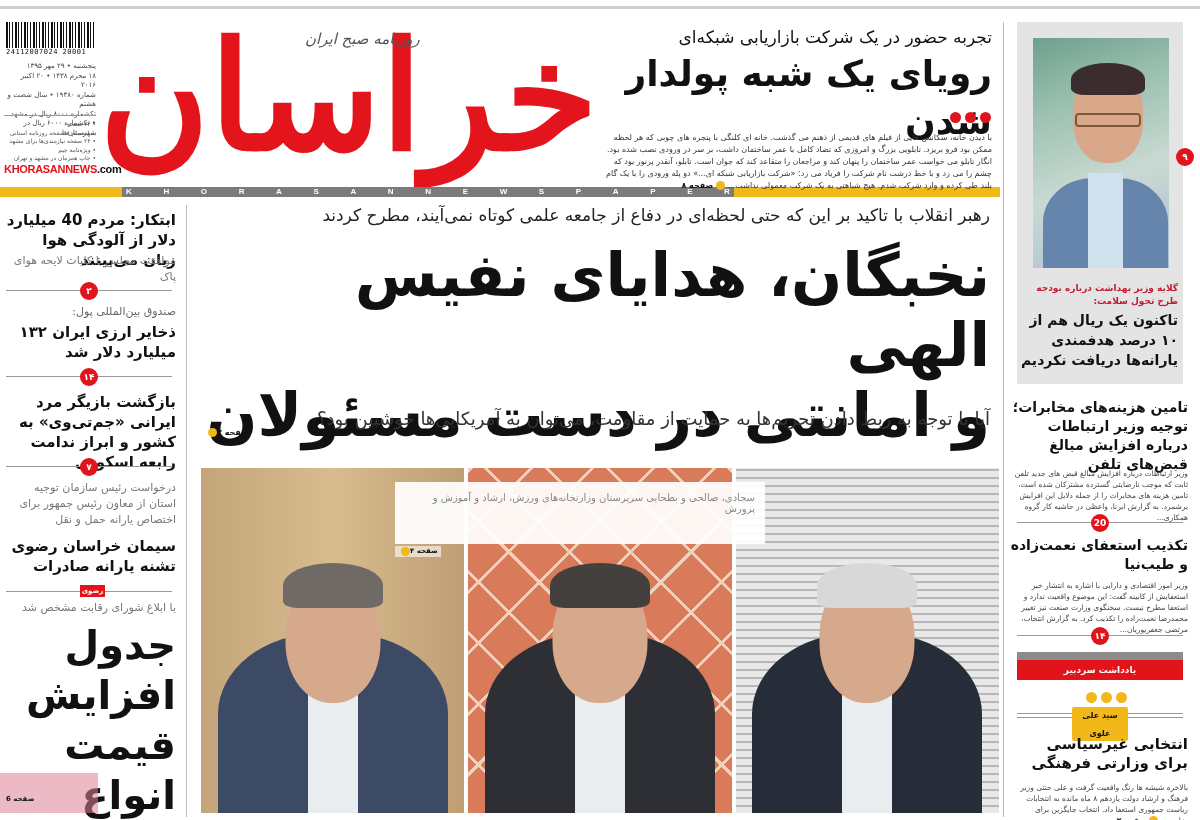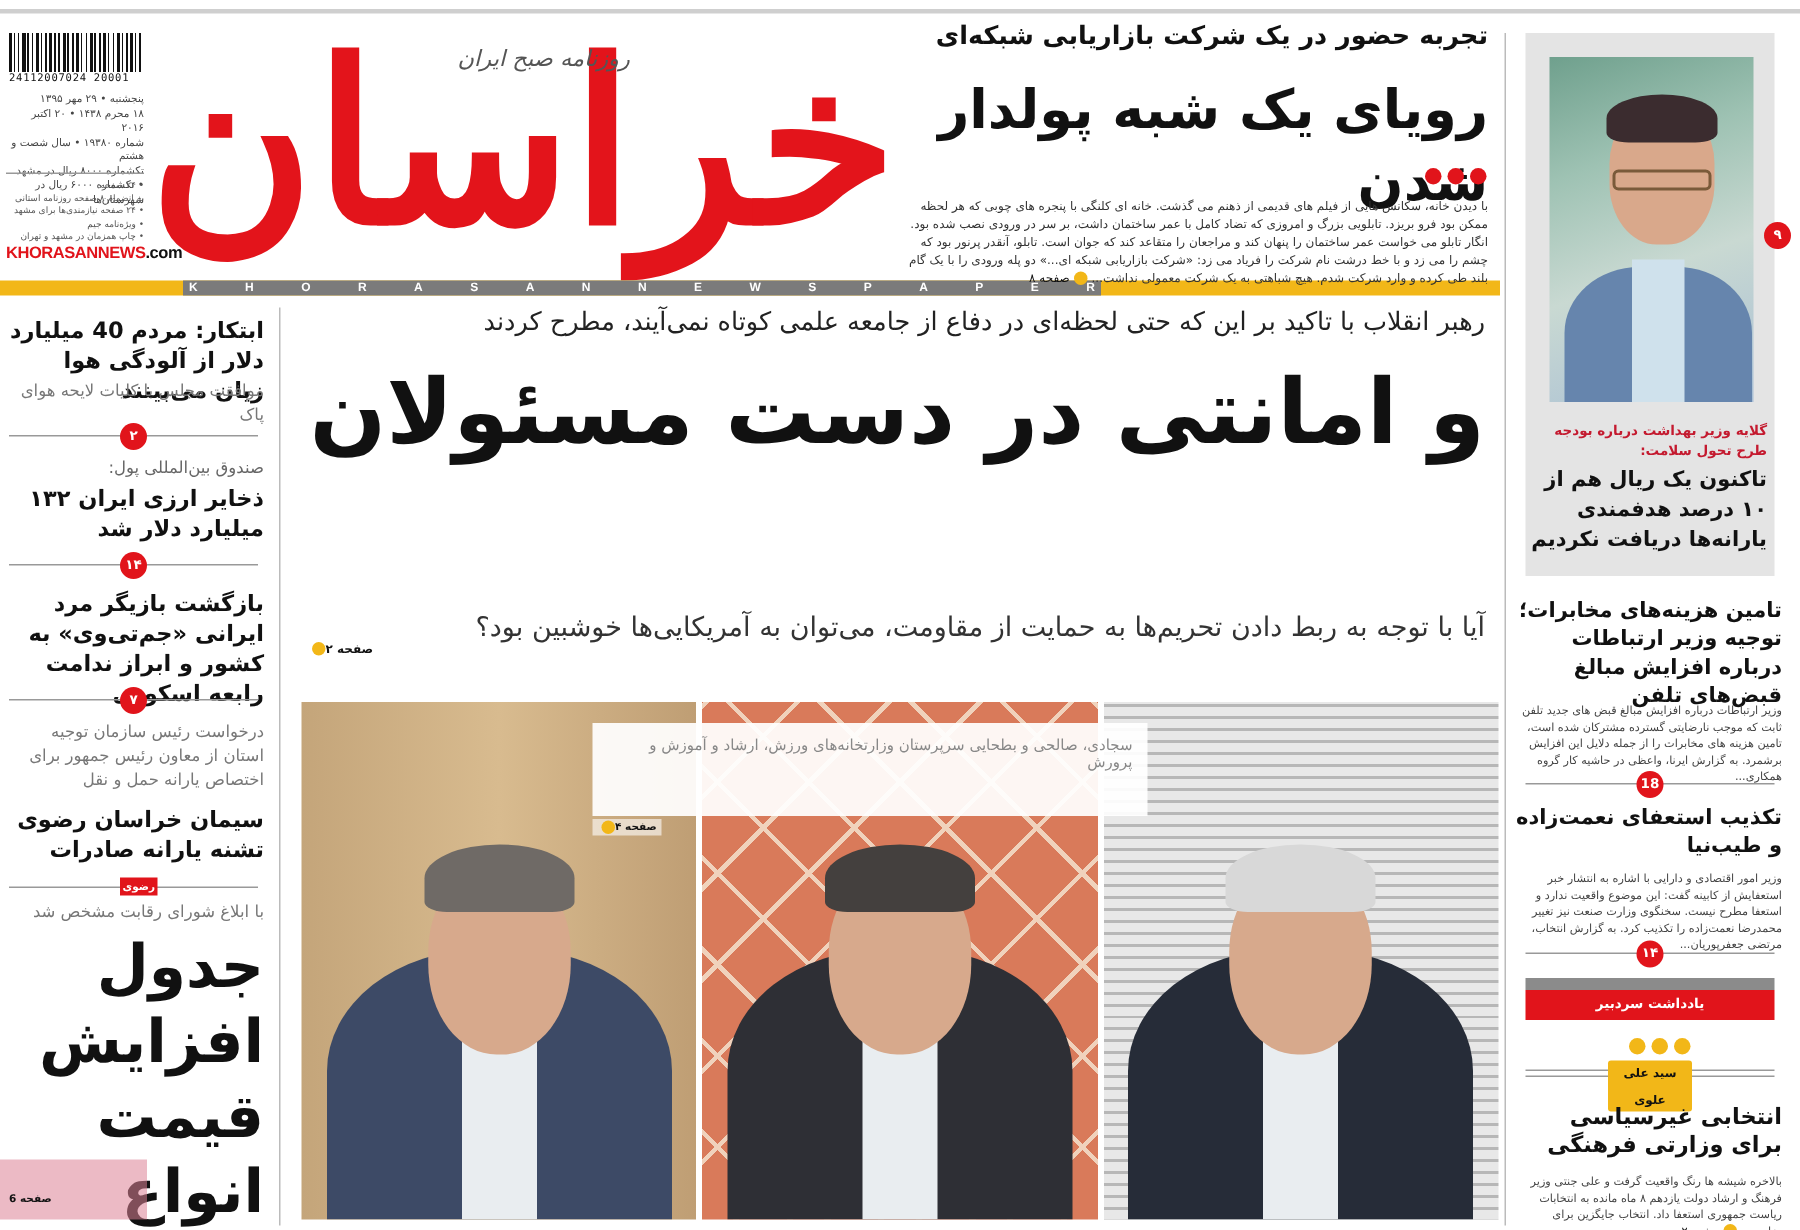--- a/index.html
+++ b/index.html
@@ -14,26 +14,26 @@
   .info2{position:absolute;left:4px;top:120px;width:92px;font-size:6px;line-height:8.5px;color:#555}
   .site{position:absolute;left:4px;top:163px;font-family:"Liberation Sans",sans-serif;font-weight:bold;font-size:11px;letter-spacing:-0.3px}
   .site .red{color:#e1141b}
   
   .logo{position:absolute;left:118px;top:14px;width:480px;height:170px;font-family:"DejaVu Serif",serif;font-size:150px;line-height:165px;color:#e3141b;text-align:center;direction:rtl;font-weight:bold;letter-spacing:-8px}
   .tagline{position:absolute;left:305px;top:30px;font-family:"DejaVu Serif",serif;font-size:15px;color:#555;direction:rtl;font-style:italic}
   
   .strip{position:absolute;left:0;top:187px;width:1000px;height:10px;background:#f2b718}
   .strip-gray{position:absolute;left:122px;top:187px;width:612px;height:10px;background:#7b7b7b;display:flex;justify-content:space-between;padding:0 4px;font-family:"Liberation Sans",sans-serif;font-size:8px;font-weight:bold;color:#fff;line-height:10px}
   
-  .teaser-kicker{position:absolute;left:600px;top:14px;width:392px;font-size:17px;font-weight:bold}
+  .teaser-kicker{position:absolute;left:600px;top:27px;width:392px;font-size:17px;font-weight:normal}
   .teaser-head{position:absolute;left:600px;top:50px;width:392px;font-size:36px;font-weight:bold;letter-spacing:-1px;line-height:48px}
   .dots{position:absolute;display:flex;gap:4px}
   .dot{width:11px;height:11px;border-radius:50%;background:#e1141b}
   .teaser-body{position:absolute;left:600px;top:132px;width:392px;font-size:8px;line-height:12px;color:#333}
-  .page-ref{color:#111;font-weight:normal}
+  .page-ref{color:#111;font-weight:bold}
   .moon{display:inline-block;width:9px;height:9px;border-radius:50%;background:#f2b718;vertical-align:middle;margin-left:3px}
   
   .vrule{position:absolute;width:1px;background:#bbb}
   .portrait-box{position:absolute;left:1017px;top:22px;width:166px;height:362px;background:#e4e4e4}
   .portrait{position:absolute;left:1033px;top:38px;width:136px;height:230px;background:linear-gradient(160deg,#6fa08d 0%,#9ec2b3 30%,#c9d9d2 60%,#a9bfd5 100%);overflow:hidden}
   .face{position:absolute;left:40px;top:35px;width:70px;height:90px;background:#d9a88b;border-radius:40% 40% 45% 45%}
   .hair{position:absolute;left:38px;top:25px;width:74px;height:32px;background:#3b2c2f;border-radius:50% 50% 20% 20%}
   .glasses{position:absolute;left:42px;top:75px;width:66px;height:14px;border:2px solid #7a5a3a;border-radius:4px}
   .suit{position:absolute;left:10px;top:140px;width:125px;height:110px;background:#6685ad;border-radius:40% 40% 0 0}
   .shirt{position:absolute;left:55px;top:135px;width:35px;height:100px;background:#cfe1ec}
@@ -140,21 +140,21 @@
     <div class="hair"></div>
     <div class="glasses"></div>
 </div>
 <div class="badge" style="left:1176px;top:148px">۹</div>
 <div class="port-kicker rtl">گلایه وزیر بهداشت درباره بودجه طرح تحول سلامت:</div>
 <div class="port-head rtl">تاکنون یک ریال هم از ۱۰ درصد هدفمندی یارانه‌ها دریافت نکردیم</div>
 
 <div class="r-head rtl" style="top:398px">تامین هزینه‌های مخابرات؛ توجیه وزیر ارتباطات درباره افزایش مبالغ قبض‌های تلفن</div>
 <div class="r-body rtl" style="top:468px">وزیر ارتباطات درباره افزایش مبالغ قبض های جدید تلفن ثابت که موجب نارضایتی گسترده مشترکان شده است، تامین هزینه های مخابرات را از جمله دلایل این افزایش برشمرد. به گزارش ایرنا، واعظی در حاشیه کار گروه همکاری...</div>
 <div class="hr" style="left:1017px;top:522px;width:166px"></div>
-<div class="badge" style="left:1091px;top:514px">18</div>
+<div class="badge" style="left:1091px;top:514px">20</div>
 <div class="r-head rtl" style="top:536px">تکذیب استعفای نعمت‌زاده و طیب‌نیا</div>
 <div class="r-body rtl" style="top:580px">وزیر امور اقتصادی و دارایی با اشاره به انتشار خبر استعفایش از کابینه گفت: این موضوع واقعیت ندارد و استعفا مطرح نیست. سخنگوی وزارت صنعت نیز تغییر محمدرضا نعمت‌زاده را تکذیب کرد. به گزارش انتخاب، مرتضی جعفرپوریان...</div>
 <div class="hr" style="left:1017px;top:635px;width:166px"></div>
 <div class="badge" style="left:1091px;top:627px">۱۴</div>
 
 <div class="gray-bar"></div>
 <div class="red-bar rtl" style="text-align:center">یادداشت سردبیر</div>
 <div class="dots" style="left:1086px;top:692px">
     <span class="dot" style="background:#f2b718"></span>
     <span class="dot" style="background:#f2b718"></span>
@@ -181,20 +181,21 @@
 <div class="l-head rtl" style="top:536px">سیمان خراسان رضوی تشنه یارانه صادرات</div>
 <div class="hr" style="left:6px;top:591px;width:166px"></div>
 <div class="tag-red">رضوی</div>
 <div class="l-sub rtl" style="top:600px">با ابلاغ شورای رقابت مشخص شد</div>
 <div class="l-big rtl">جدول افزایش قیمت انواع خودرو</div>
 <div class="watermark"></div>
 <div class="wm-page">صفحه 6</div>
 
 <div class="m-kicker rtl">رهبر انقلاب با تاکید بر این که حتی لحظه‌ای در دفاع از جامعه علمی کوتاه نمی‌آیند، مطرح کردند</div>
 <div class="m-head rtl">
+  <div>نخبگان، هدایای نفیس الهی</div>
   <div>و امانتی در دست مسئولان</div>
 </div>
 <div class="m-sub rtl">آیا با توجه به ربط دادن تحریم‌ها به حمایت از مقاومت، می‌توان به آمریکایی‌ها خوشبین بود؟</div>
 <div class="m-page"><span class="moon"></span><span>صفحه ۲</span></div>
 
 <div class="photos">
   <div class="ph ph1">
     <div class="person" style="background:#3d4a66"></div>
       <div class="pshirt"></div>
       <div class="pface"></div>

